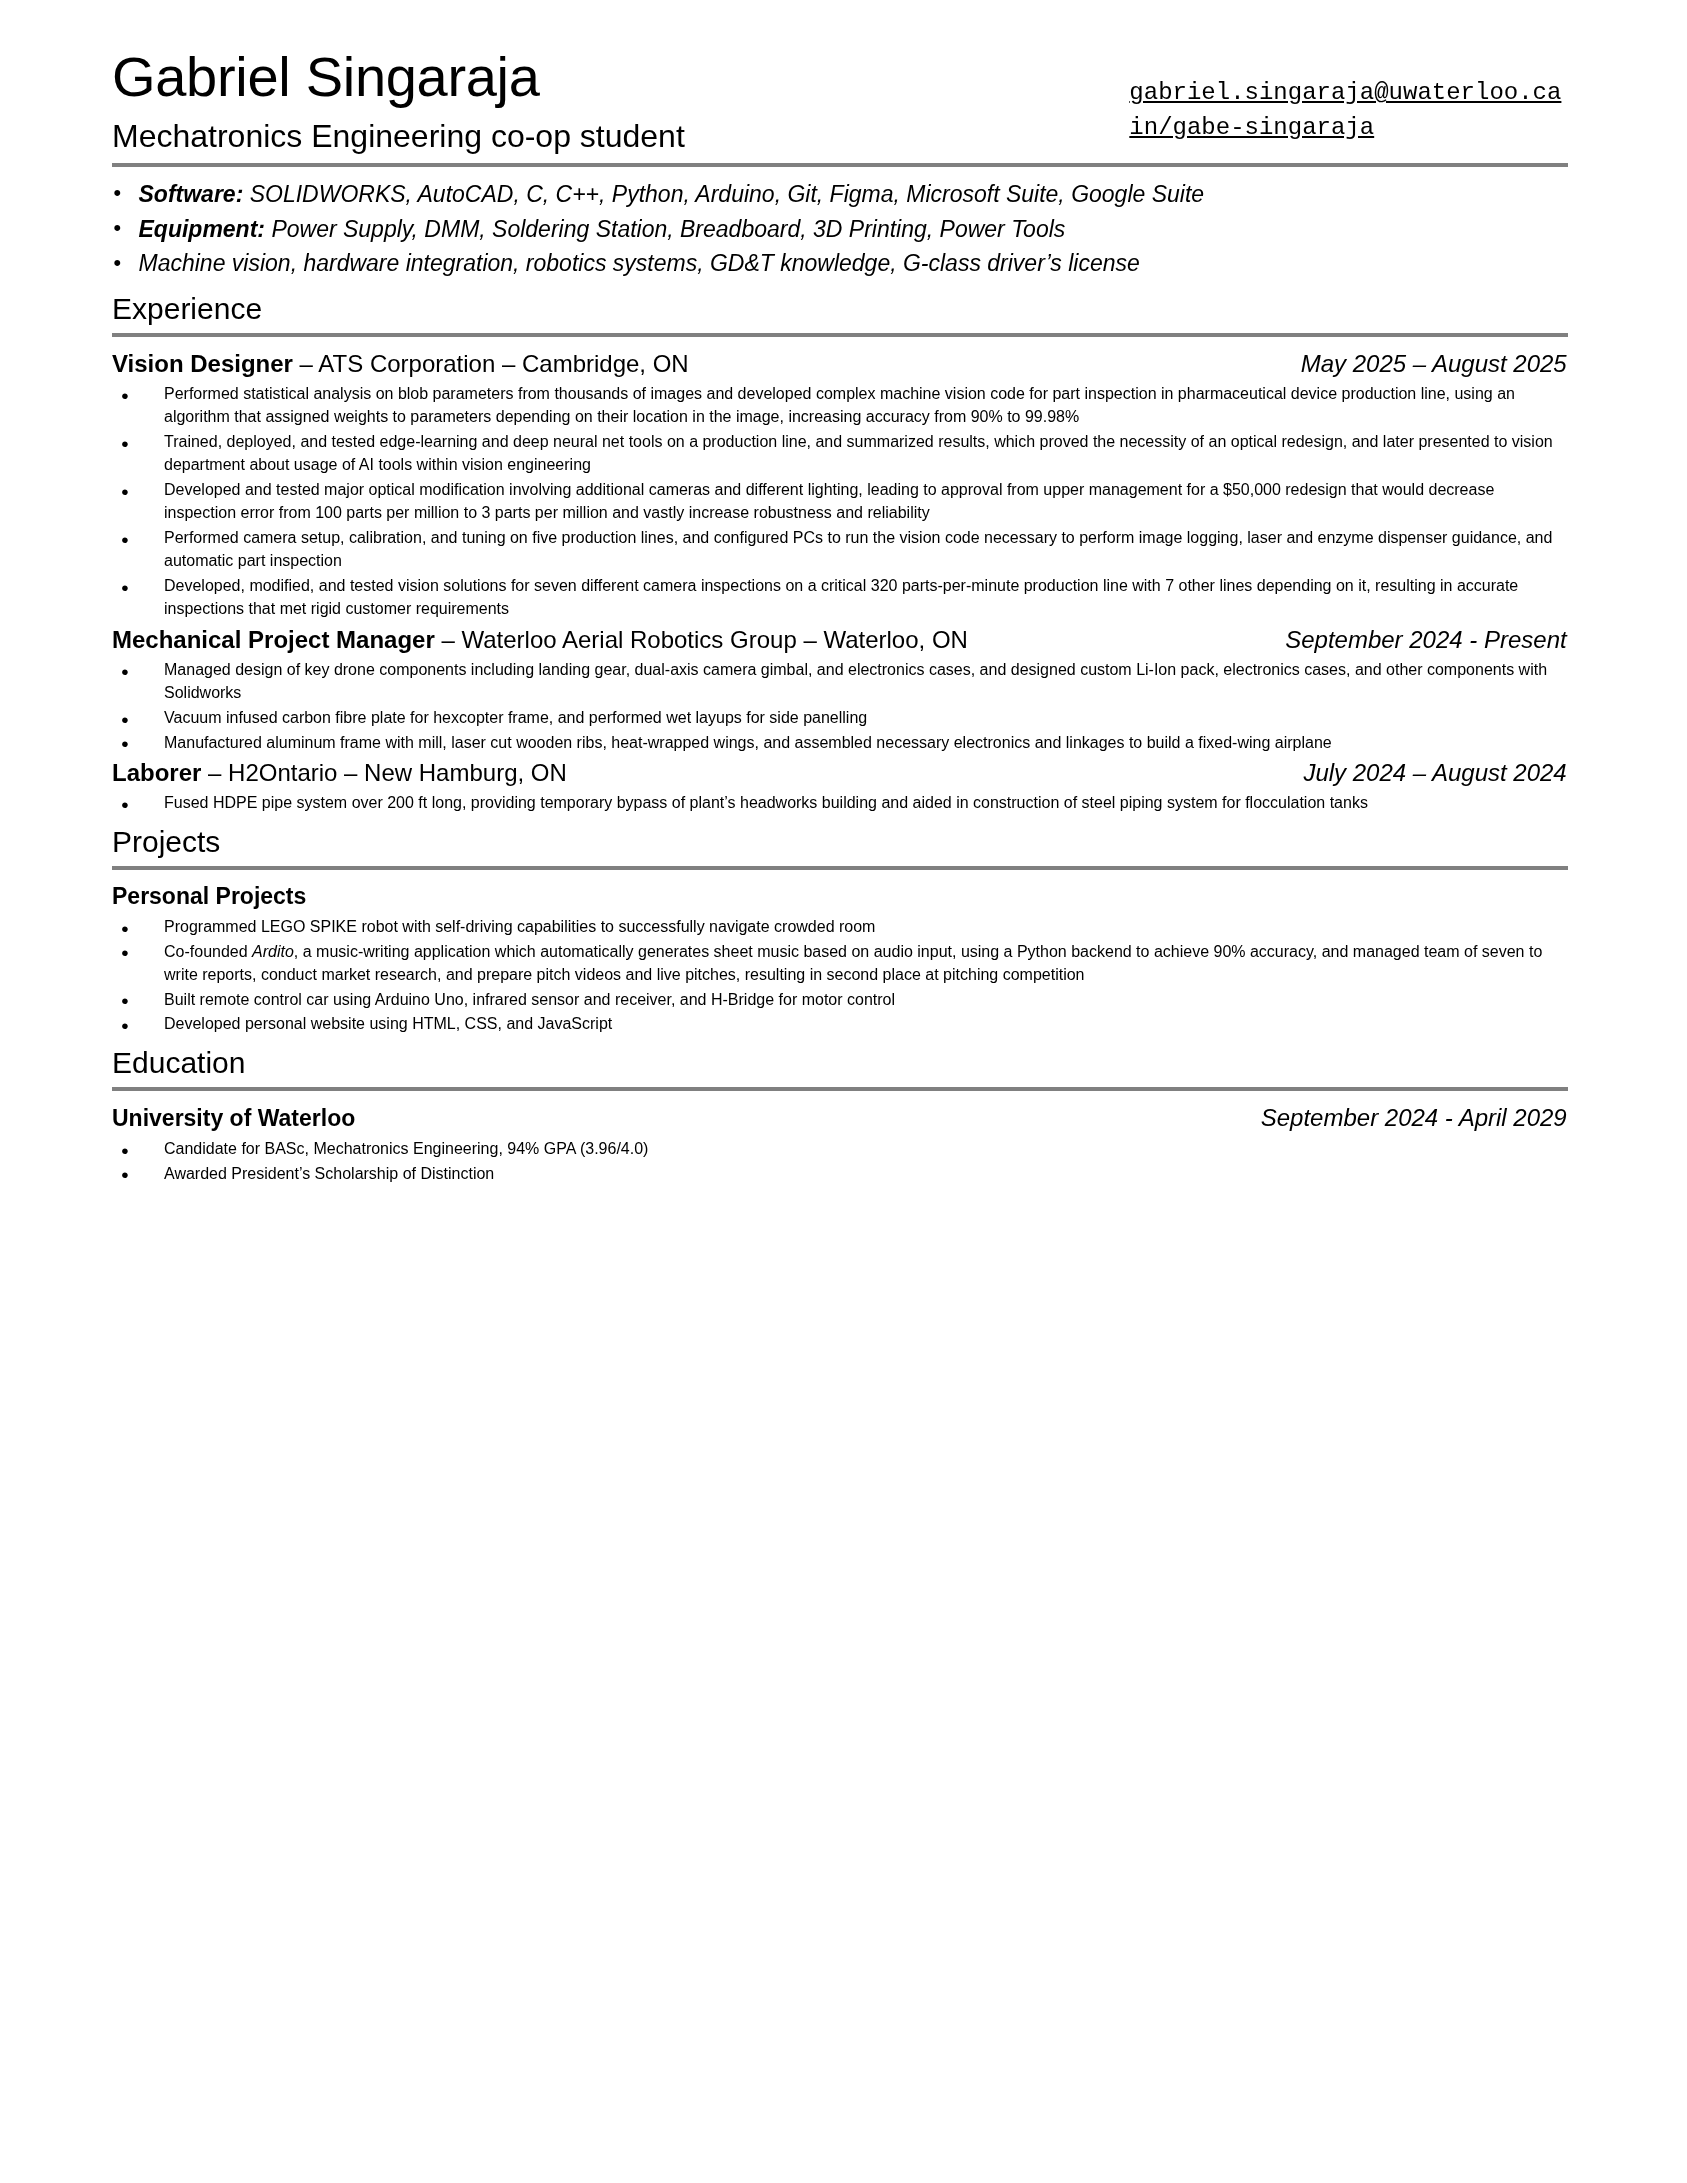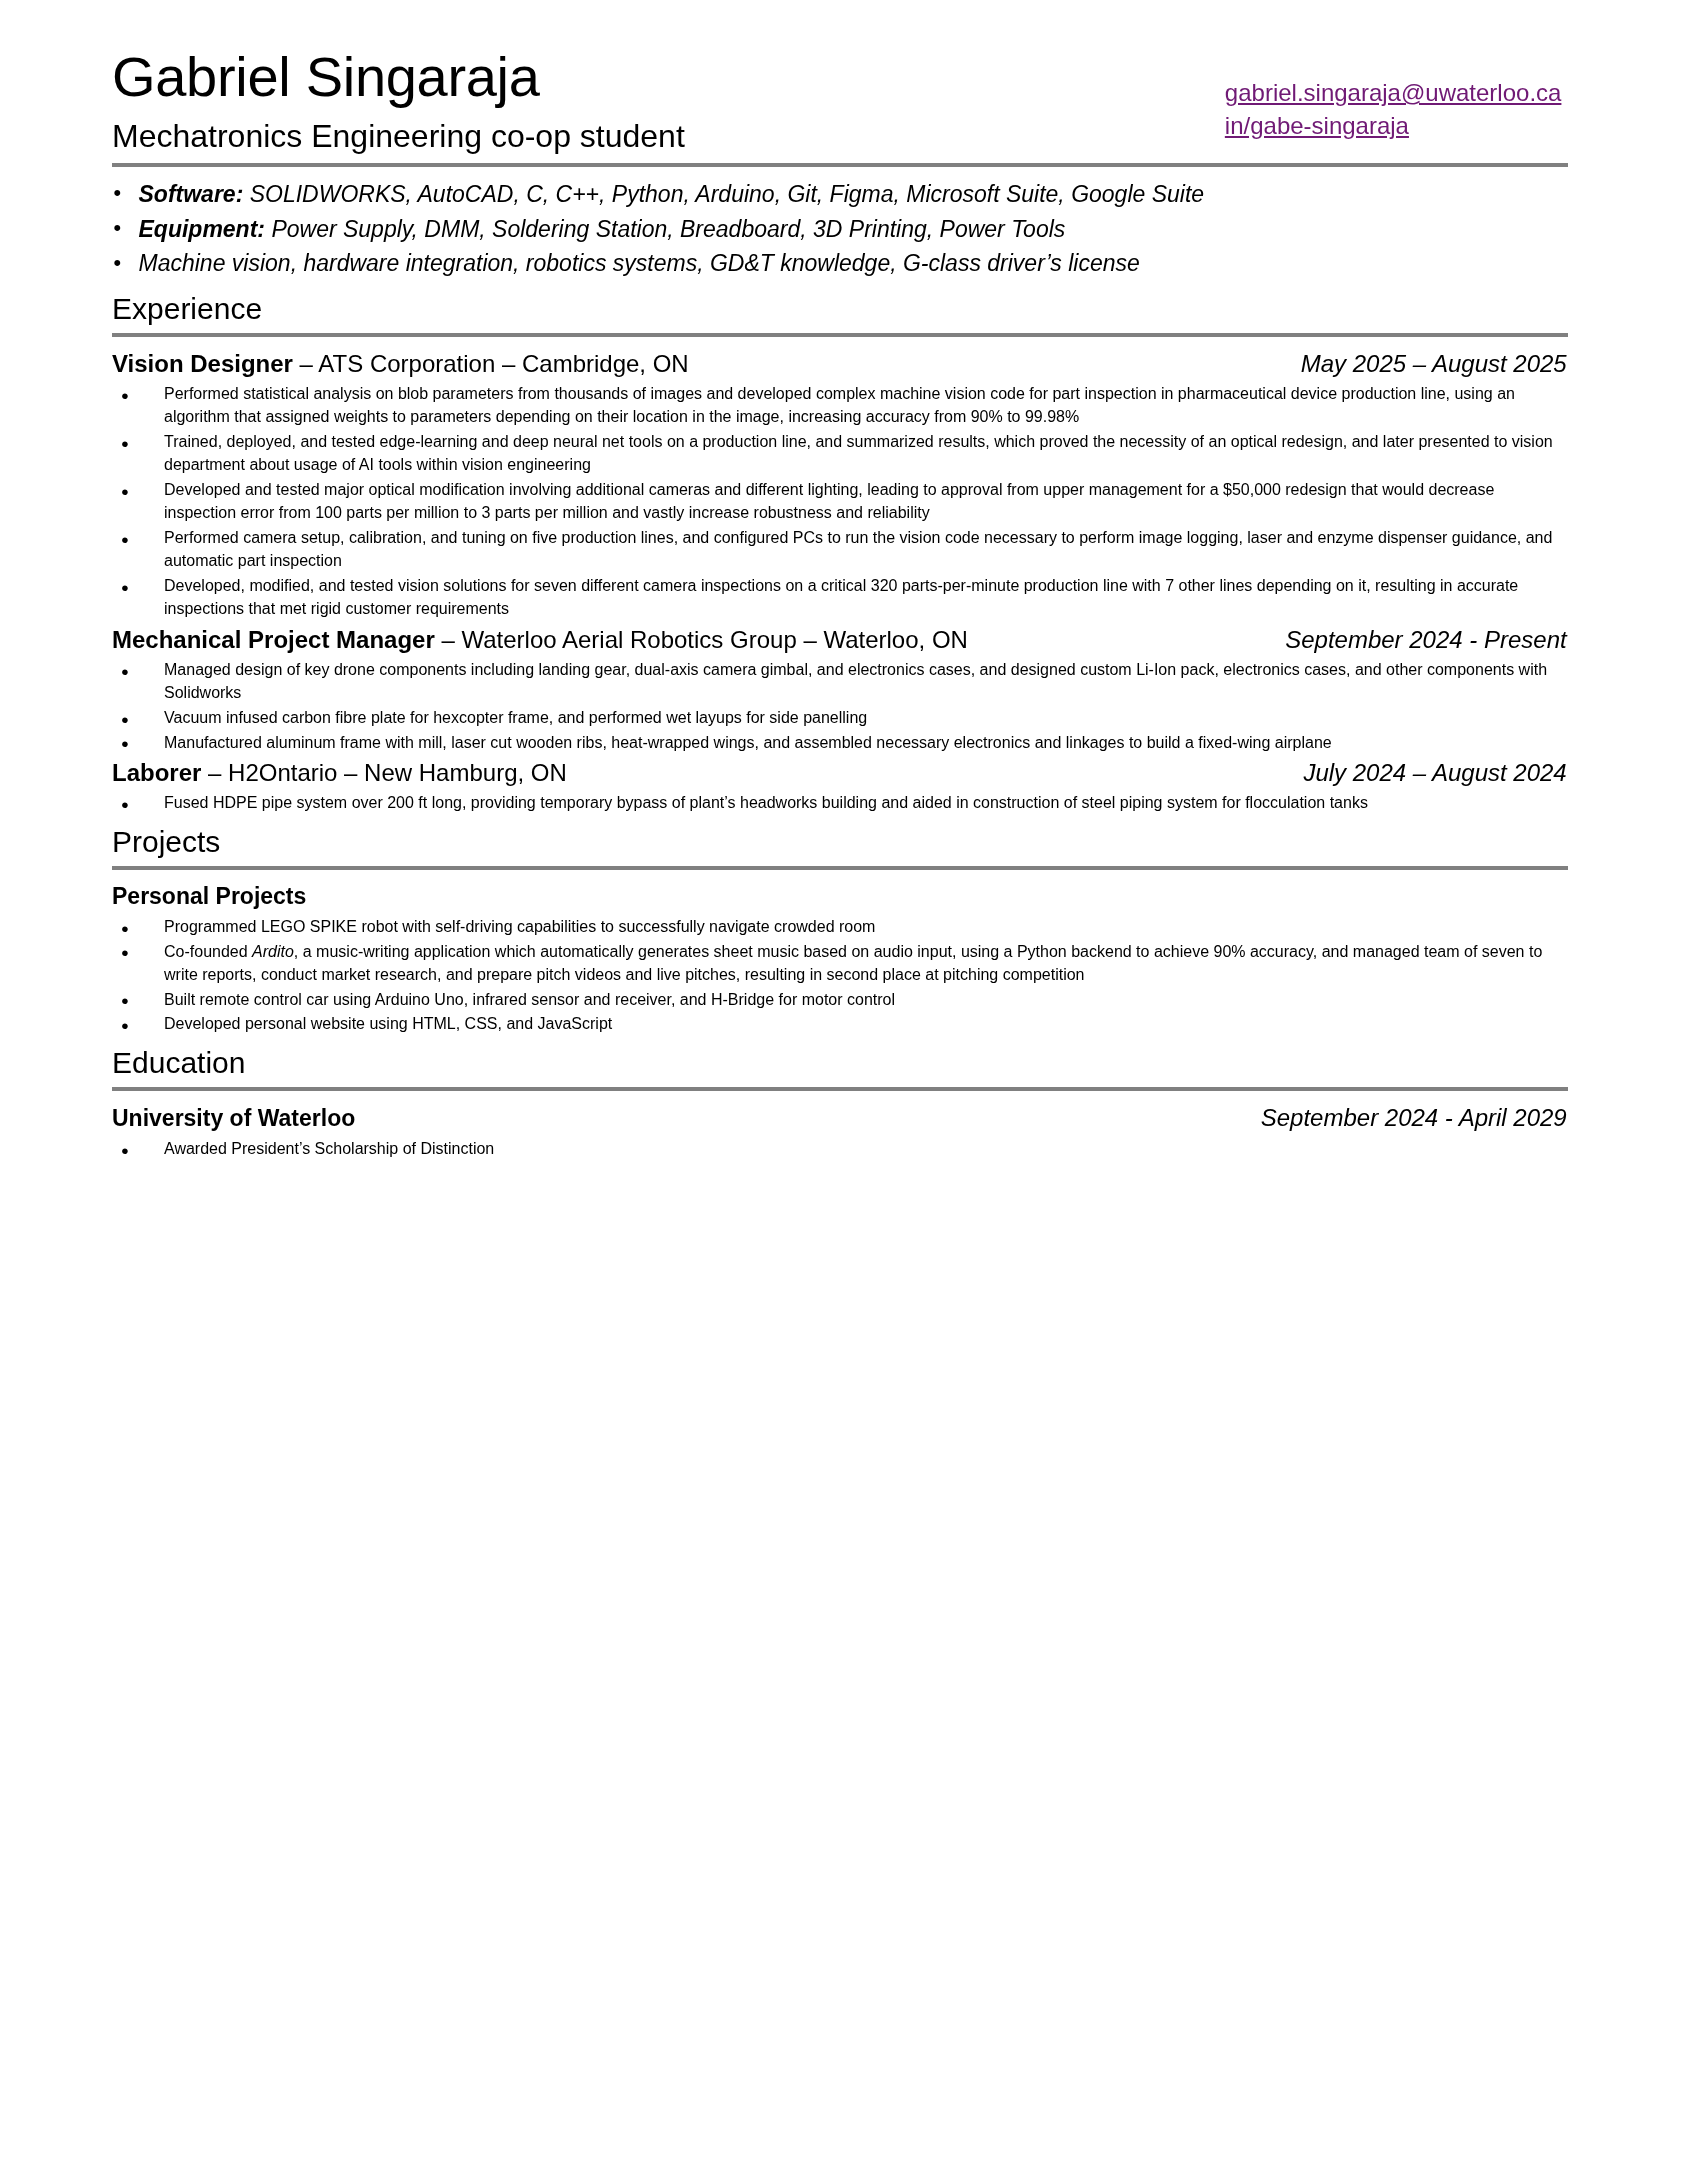--- a/index.html
+++ b/index.html
@@ -50,22 +50,23 @@
     padding-top: 14.6px;
     padding-right: 6.6px;
   }
   .contact-line {
     font-size: 24px;
     line-height: 1.35;
     white-space: nowrap;
   }
   .contact-link {
     text-decoration: underline;
-    color: #701a75;
+    color: #000000;
     cursor: pointer;
+    font-family: Liberation Mono, monospace;
   }
 
   
   .section { margin-top: 4px; }
   .section-title {
     font-size: 30px;
     font-weight: 400;
     line-height: 1.22;
     margin: 0;
     padding-top: 5.3px;
@@ -237,18 +238,19 @@
   </div>
 
   <div class="section">
     <div class="section-title">Education</div>
     <div class="rule"></div>
     <div class="entry-head">
       <div class="left sub-head">University of Waterloo</div>
       <div class="dates">September 2024 - April 2029</div>
     </div>
     <ul class="bullets">
+      <li><span class="b-text">Candidate for BASc, Mechatronics Engineering, 94% GPA (3.96/4.0)</span></li>
       <li><span class="b-text">Awarded President’s Scholarship of Distinction</span></li>
     </ul>
   </div>
 
 </div>
 
 
 </body></html>

